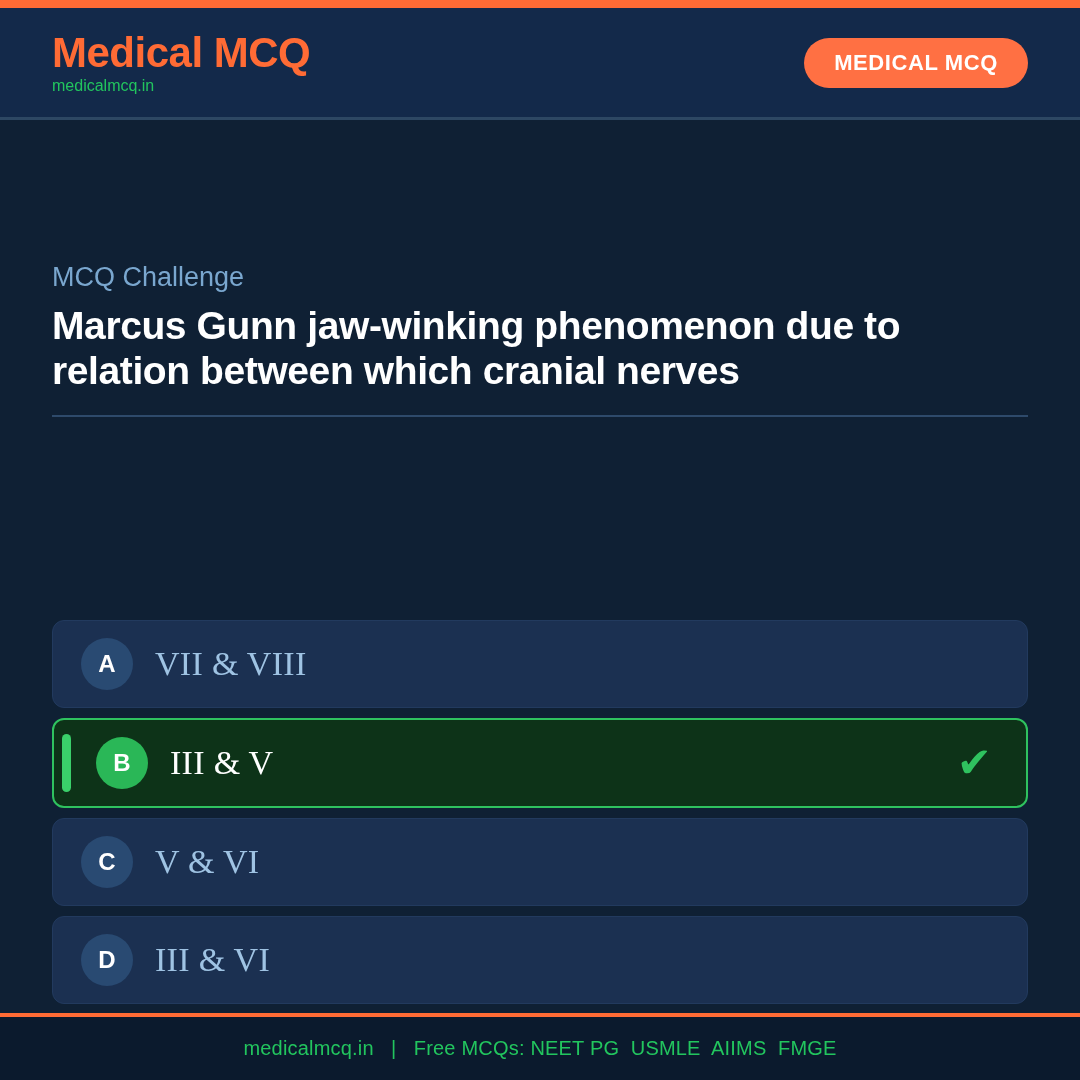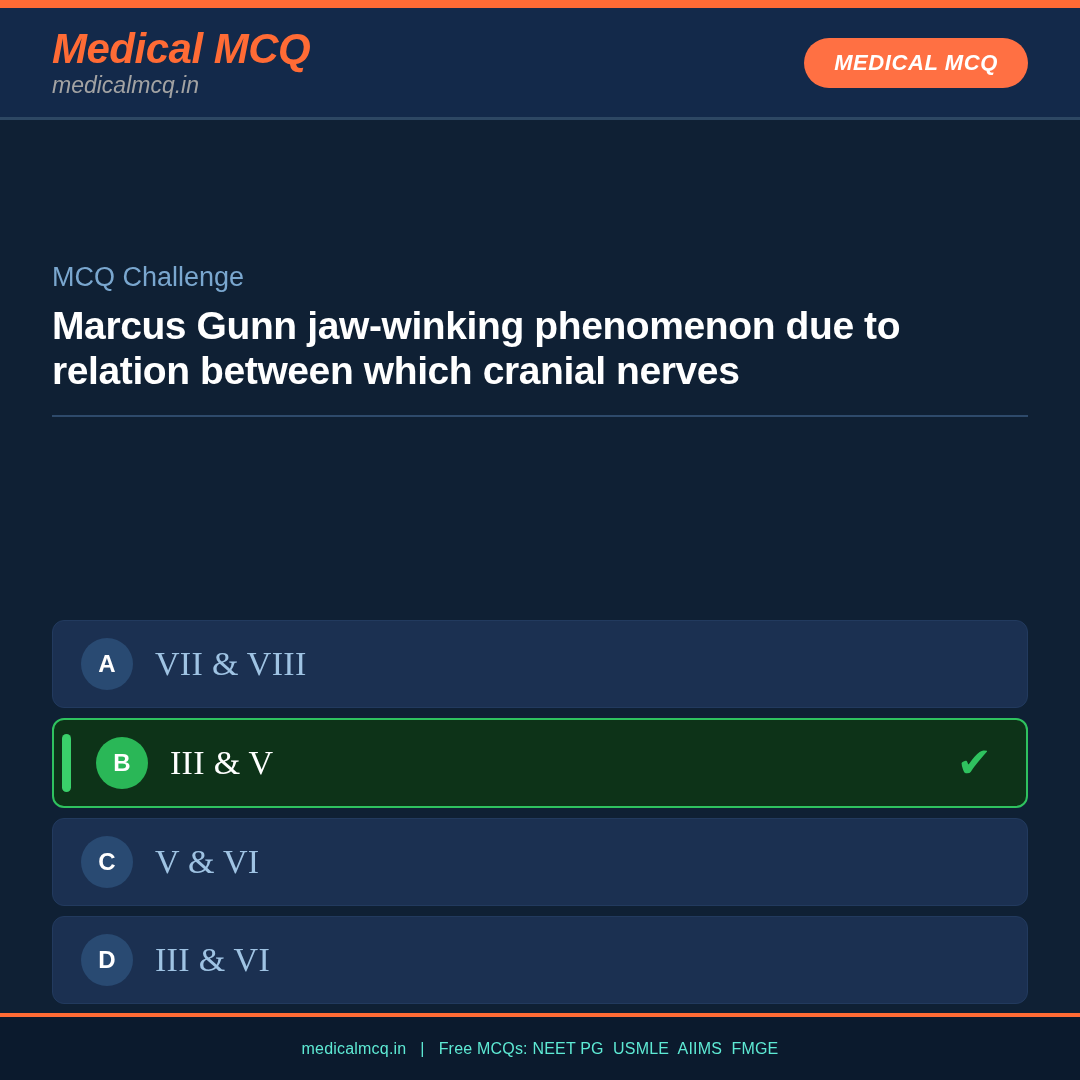--- a/index.html
+++ b/index.html
@@ -36,41 +36,40 @@
   .header {
     position: relative;
     flex: 0 0 auto;
     height: 112px;
     background: #13294a;
     border-bottom: 3px solid #2d4763;
     display: flex;
     align-items: center;
     justify-content: space-between;
     padding: 0 52px;
-    font-style: italic;
   }
 
   .brand-block {
     display: flex;
     flex-direction: column;
     justify-content: center;
     line-height: 1;
   }
 
   .brand-title {
     font-size: 42px;
     font-weight: bold;
     color: #ff6b35;
     letter-spacing: -0.5px;
     line-height: 1.05;
   }
 
   .brand-sub {
-    font-size: 23px;
-    color: #a3a3a3;
+    font-size: 16px;
+    color: #22c55e;
     margin-top: 2px;
     line-height: 1.1;
   }
 
   .header-badge {
     background: #ff7043;
     color: #ffffff;
     font-size: 22px;
     font-weight: bold;
     letter-spacing: 0.6px;
@@ -197,22 +196,22 @@
     flex: 0 0 auto;
     height: 67px;
     background: #0b1a2d;
     border-top: 4px solid #ff6b35;
     display: flex;
     align-items: center;
     justify-content: center;
   }
 
   .footer-text {
-    font-size: 16px;
-    color: #5eead4;
+    font-size: 20px;
+    color: #22c55e;
     letter-spacing: 0.2px;
     white-space: pre;
   }
 </style>
 </head>
 <body>
 
 <div id="page">
 
   <div class="top-stripe"></div>

